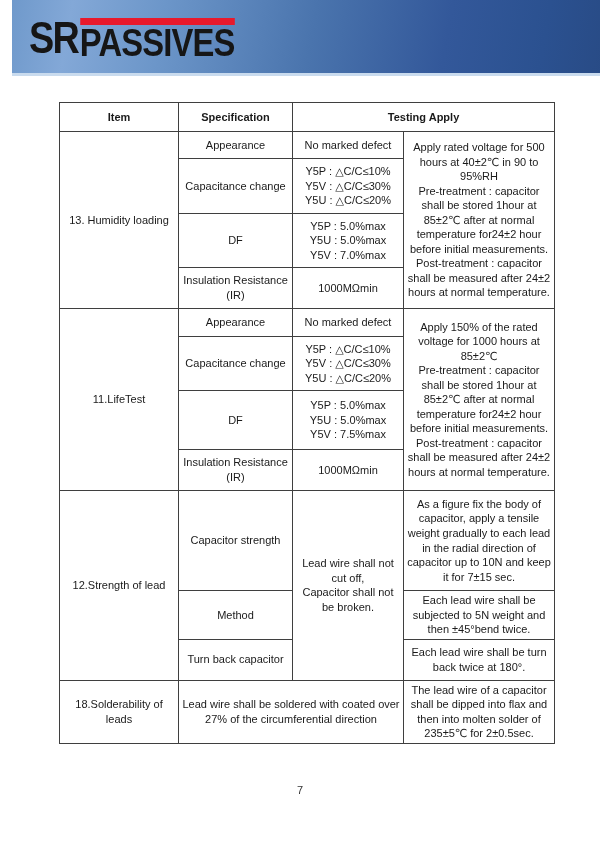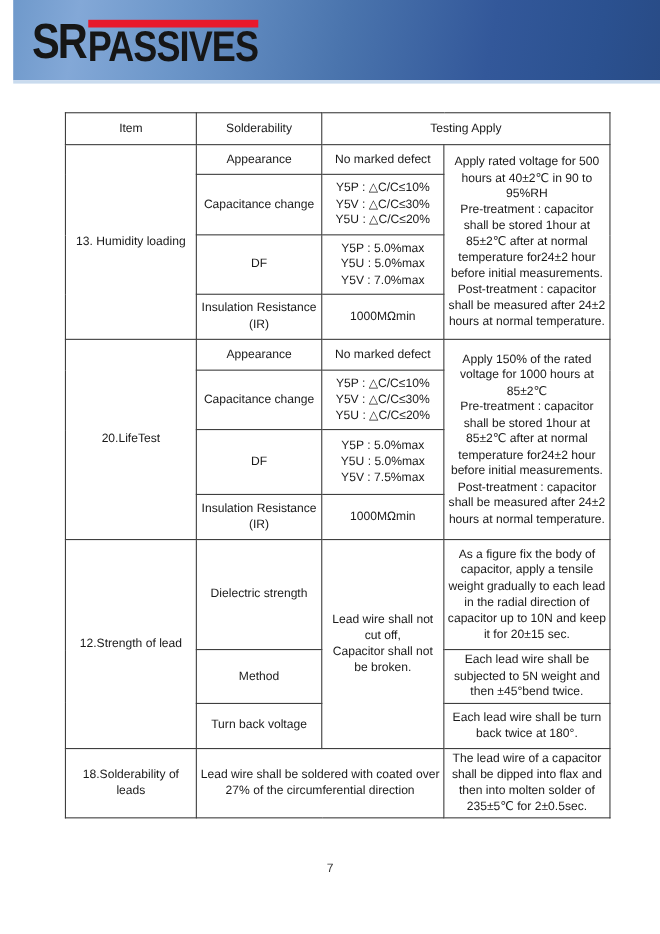--- a/index.html
+++ b/index.html
@@ -50,21 +50,21 @@
   }
   .spec-table td, .spec-table th {
     border: 1px solid #3f3f3f;
     text-align: center; vertical-align: middle;
     font-size: 11px; line-height: 1.32;
     font-weight: normal;
     padding: 2px 3px;
     white-space: pre-line;
     color: #1a1a1a;
   }
-  .spec-table th { font-size: 11px; }
+  .spec-table th { font-size: 11px; font-weight: bold; }
   .method-cell { font-size: 10.3px; }
 
   
   .page-number {
     position: absolute; left: 0; top: 784px; width: 600px;
     text-align: center; font-size: 11px; color: #333333;
   }
 </style>
 </head>
 <body>
@@ -83,21 +83,21 @@
   <colgroup>
     <col style="width:119px">
       <col style="width:114px">
       <col style="width:111px">
       <col style="width:151px">
   </colgroup>
 
   <tbody>
       <tr style="height:29px">
     <th>Item</th>
-    <th>Solderability</th>
+    <th>Specification</th>
     <th colspan="2">Testing Apply</th>
   </tr>
 
   <tr style="height:27px">
     <td rowspan="4">13. Humidity loading</td>
     <td>Appearance</td>
     <td>No marked defect</td>
     <td rowspan="4" class="method-cell">Apply rated voltage for 500 hours at 40±2℃ in 90 to 95%RH
 Pre-treatment : capacitor shall be stored 1hour at 85±2℃ after at normal temperature for24±2 hour before initial measurements.
 Post-treatment : capacitor shall be measured after 24±2 hours at normal temperature.</td>
@@ -114,21 +114,21 @@
 Y5U : 5.0%max
 Y5V : 7.0%max</td>
   </tr>
   <tr style="height:41px">
     <td>Insulation Resistance
 (IR)</td>
     <td>1000MΩmin</td>
   </tr>
 
   <tr style="height:28px">
-    <td rowspan="4">20.LifeTest</td>
+    <td rowspan="4">11.LifeTest</td>
     <td>Appearance</td>
     <td>No marked defect</td>
     <td rowspan="4" class="method-cell">Apply 150% of the rated voltage for 1000 hours at 85±2℃
 Pre-treatment : capacitor shall be stored 1hour at 85±2℃ after at normal temperature for24±2 hour before initial measurements.
 Post-treatment : capacitor shall be measured after 24±2 hours at normal temperature.</td>
   </tr>
   <tr style="height:54px">
     <td>Capacitance change</td>
     <td>Y5P : △C/C≤10%
 Y5V : △C/C≤30%
@@ -141,31 +141,31 @@
 Y5V : 7.5%max</td>
   </tr>
   <tr style="height:41px">
     <td>Insulation Resistance
 (IR)</td>
     <td>1000MΩmin</td>
   </tr>
 
   <tr style="height:100px">
     <td rowspan="3">12.Strength of lead</td>
-    <td>Dielectric strength</td>
+    <td>Capacitor strength</td>
     <td rowspan="3">Lead wire shall not cut off,
 Capacitor shall not be broken.</td>
-    <td class="method-cell">As a figure fix the body of capacitor, apply a tensile weight gradually to each lead in the radial direction of capacitor up to 10N and keep it for 20±15 sec.</td>
+    <td class="method-cell">As a figure fix the body of capacitor, apply a tensile weight gradually to each lead in the radial direction of capacitor up to 10N and keep it for 7±15 sec.</td>
   </tr>
   <tr style="height:48px">
     <td>Method</td>
     <td class="method-cell">Each lead wire shall be subjected to 5N weight and then ±45°bend twice.</td>
   </tr>
   <tr style="height:41px">
-    <td>Turn back voltage</td>
+    <td>Turn back capacitor</td>
     <td class="method-cell">Each lead wire shall be turn back twice at 180°.</td>
   </tr>
 
   <tr style="height:58px">
     <td>18.Solderability of leads</td>
     <td colspan="2">Lead wire shall be soldered with coated over 27% of the circumferential direction</td>
     <td class="method-cell">The lead wire of a capacitor shall be dipped into flax and then into molten solder of 235±5℃ for 2±0.5sec.</td>
   </tr>
 </tbody>
   </table>

